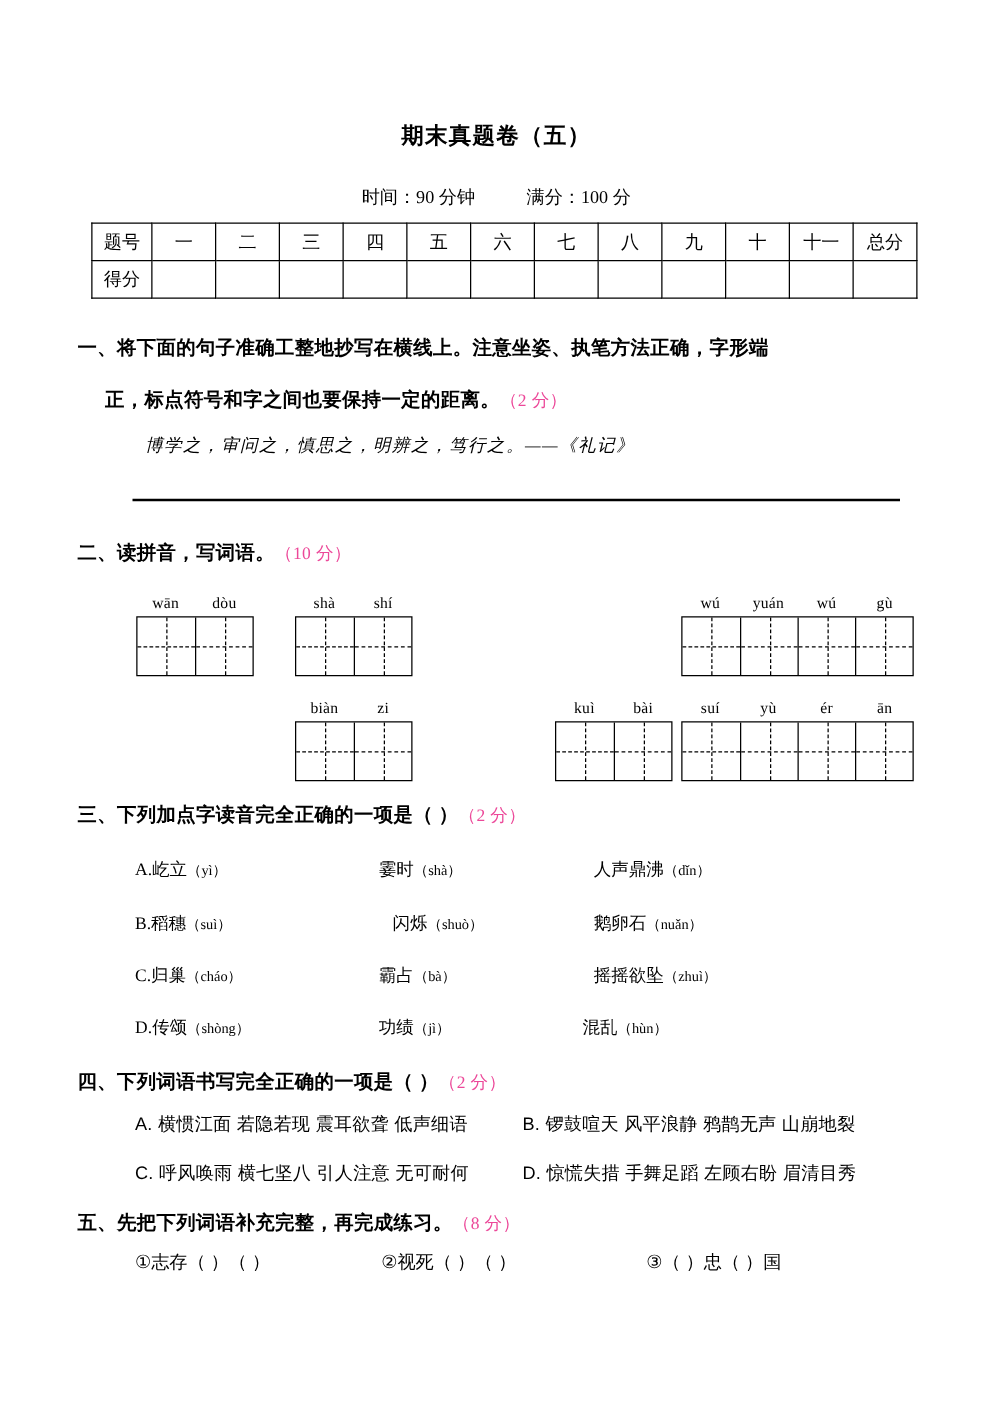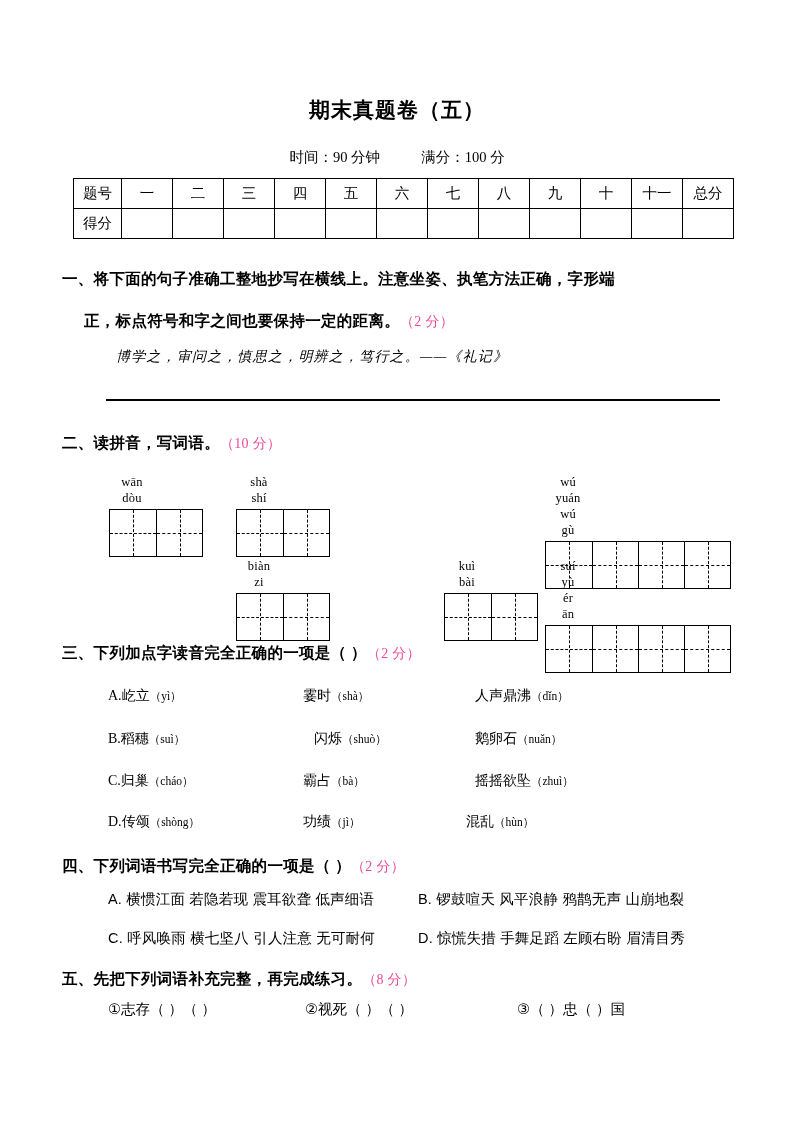--- a/index.html
+++ b/index.html
@@ -25,21 +25,21 @@
 
   
   .paper-title {
     position: absolute;
     left: 0;
     top: 96px;
     width: 794px;
     text-align: center;
     font-family: "Liberation Sans", "DejaVu Sans", sans-serif;
     font-weight: bold;
-    font-size: 21px;
+    font-size: 18px;
     letter-spacing: 1px;
   }
 
   
   .meta-line {
     position: absolute;
     left: 0;
     top: 148px;
     width: 794px;
     text-align: center;
@@ -119,21 +119,20 @@
   
   .pygroup { position: absolute; }
   .pyrow {
     display: flex;
     justify-content: space-around;
     font-family: "Liberation Serif", "DejaVu Serif", serif;
     font-size: 12.5px;
     line-height: 16px;
     margin-bottom: 3px;
     letter-spacing: 0.2px;
-    flex-direction: column;
   }
   .pyrow span { text-align: center; }
   .cells {
     display: flex;
     border: 1px solid #000;
     box-sizing: border-box;
   }
   .cell {
     width: 46px;
     height: 46px;

